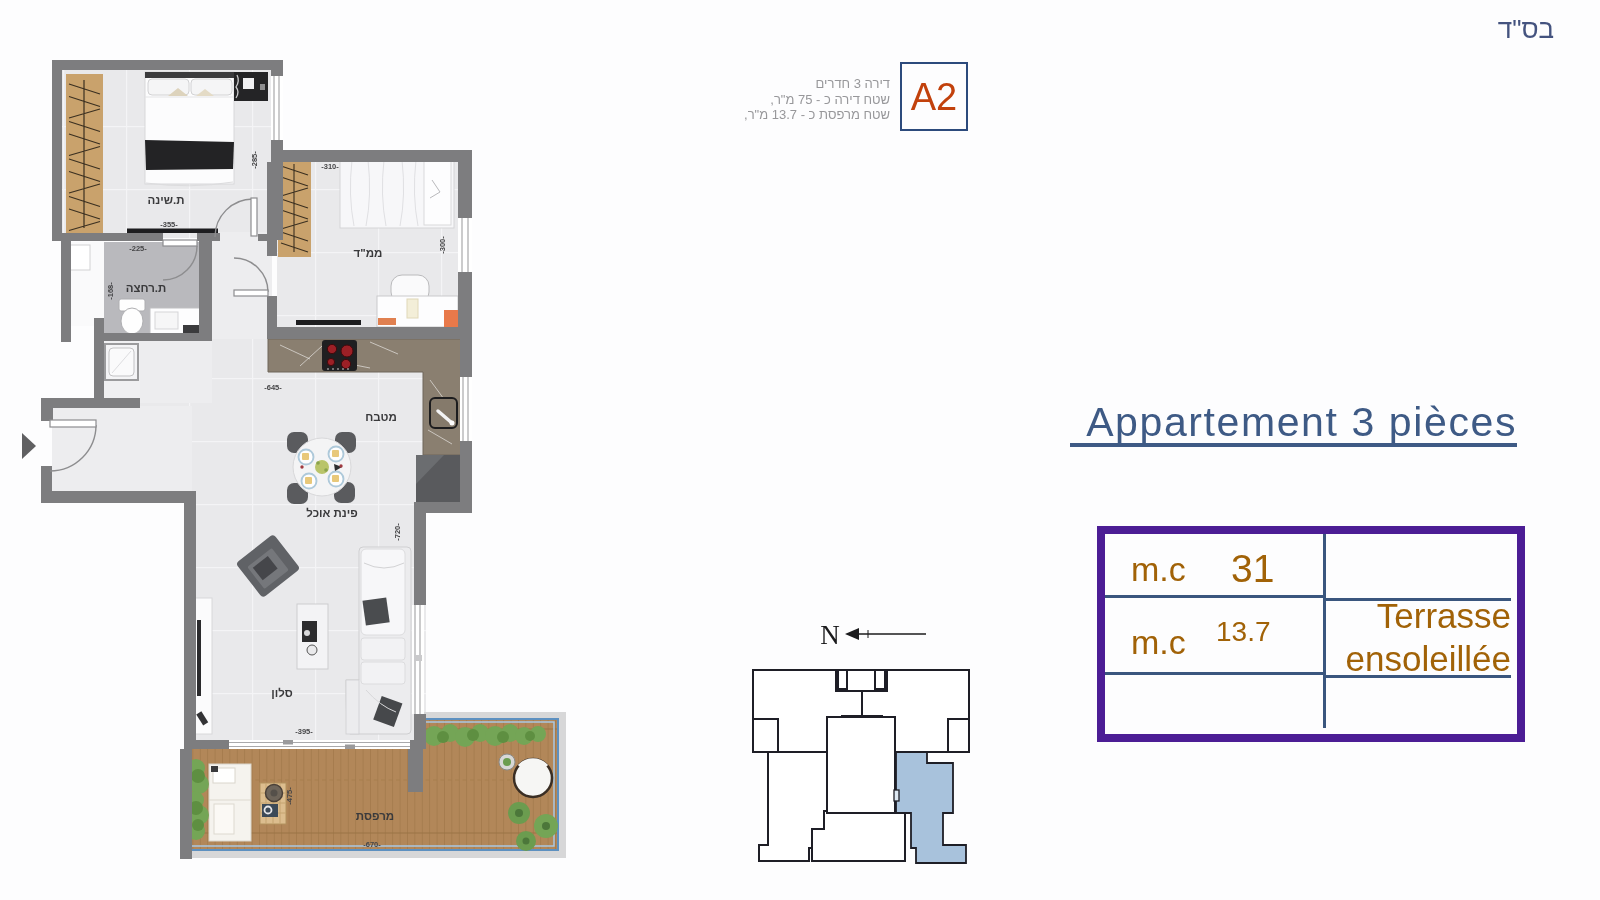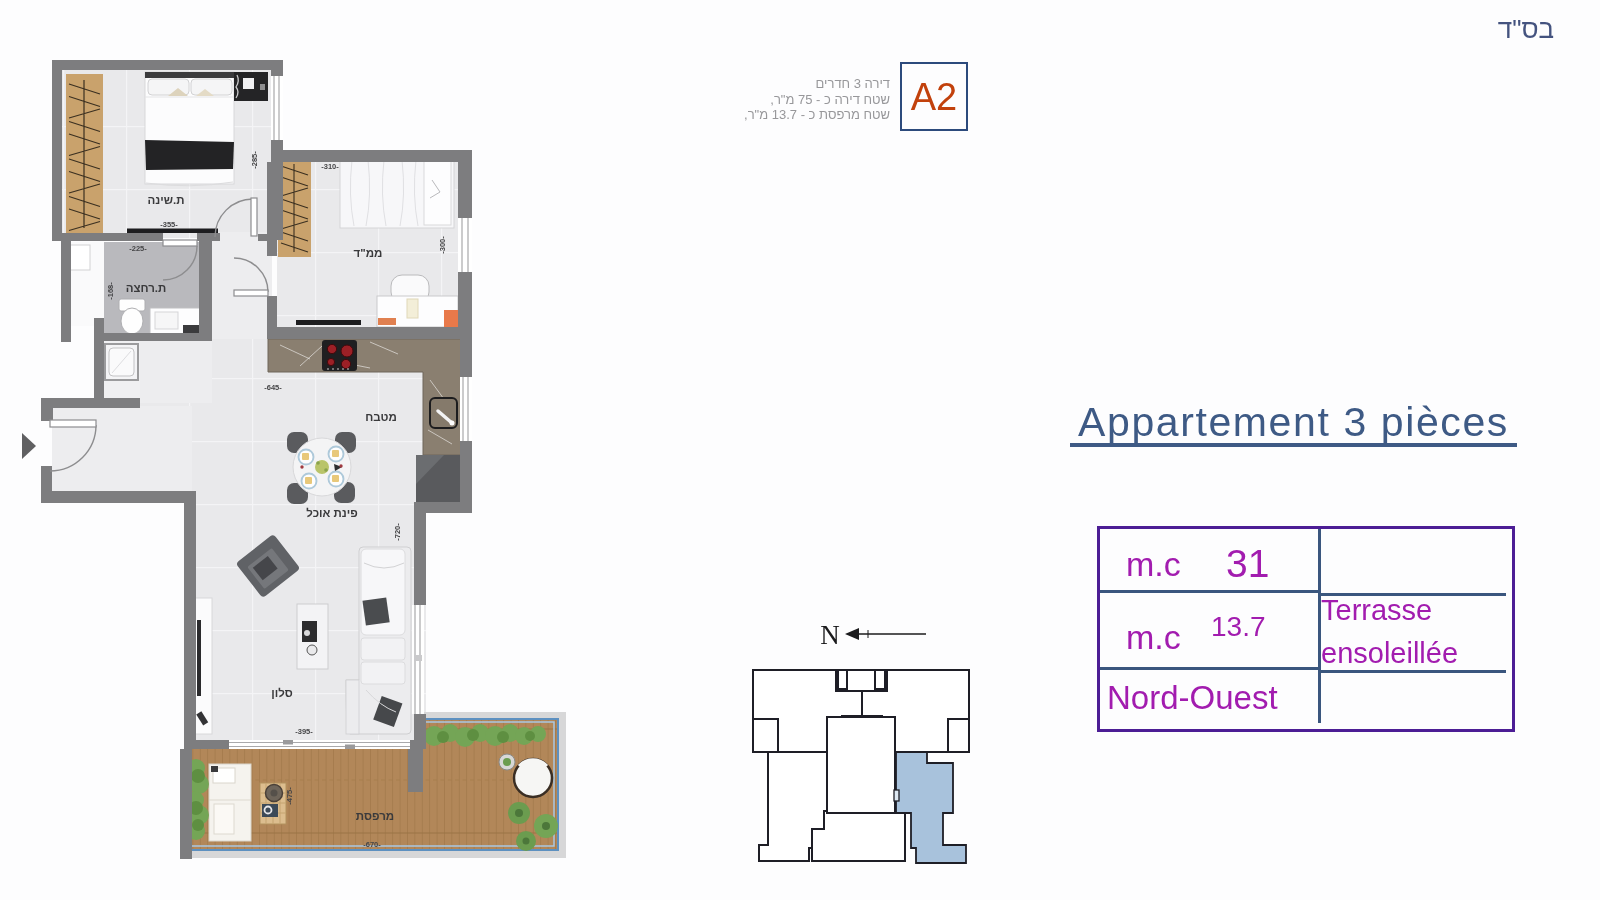--- a/index.html
+++ b/index.html
@@ -449,36 +449,35 @@
 <rect x="894" y="790" width="5" height="11" fill="#dde8f2" stroke="#1e1e26" stroke-width="1.3"></rect>
 </g>
 </svg>
 
 <div class="abs" style="left:1430px;top:14px;width:124px;text-align:right;font-size:26px;color:#44537f;">בס"ד</div>
 
 <div class="abs" dir="rtl" style="left:690px;top:76px;width:200px;font-size:13px;line-height:15.5px;color:#97979a;">דירה 3 חדרים<br>שטח דירה כ - 75 מ"ר,<br>שטח מרפסת כ - 13.7 מ"ר,</div>
 
 <div class="abs" style="left:900px;top:62px;width:64px;height:65px;border:2.5px solid #2c4a7c;color:#c2410c;font-size:38px;text-align:center;line-height:66px;">A2</div>
 
-<div class="abs" style="left:1070px;top:399px;width:447px;text-align:center;font-size:41px;letter-spacing:1.6px;color:#3e5a85;border-bottom:4px solid #3e5a85;padding-bottom:0px;height:44px;">Appartement 3 pièces</div>
-
-<div class="abs" style="left:1097px;top:526px;width:412px;height:200px;border:3px solid #4c1d95;color:#a21caf;">
+<div class="abs" style="left:1070px;top:399px;width:447px;text-align:right;font-size:41px;letter-spacing:1.6px;color:#3e5a85;border-bottom:4px solid #3e5a85;padding-bottom:0px;height:44px;">Appartement 3 pièces</div>
+
+<div class="abs" style="left:1097px;top:526px;width:412px;height:200px;border:8px solid #4c1d95;color:#a16207;">
 
   <div class="abs" style="left:218px;top:0;width:3px;height:194px;background:#3a567e;"></div>
 
   <div class="abs" style="left:0;top:61px;width:218px;height:3px;background:#3a567e;"></div>
 
   <div class="abs" style="left:0;top:138px;width:218px;height:3px;background:#3a567e;"></div>
 
   <div class="abs" style="left:221px;top:64px;width:185px;height:3px;background:#3a567e;"></div>
 
   <div class="abs" style="left:221px;top:141px;width:185px;height:3px;background:#3a567e;"></div>
 
   <span class="abs" style="left:26px;top:16px;font-size:34px;">m.c</span>
   <span class="abs" style="left:126px;top:13px;font-size:39px;">31</span>
 
   <span class="abs" style="left:26px;top:89px;font-size:34px;">m.c</span>
   <span class="abs" style="left:111px;top:82px;font-size:28px;">13.7</span>
 
-  <div class="abs" style="left:221px;top:60px;width:185px;text-align:left;font-size:29px;line-height:43px;">Terrasse<br>ensoleillée</div>
-
-  <span class="abs" style="left:7px;top:150px;font-size:33px;">Nord-Ouest</span>
+  <div class="abs" style="left:221px;top:60px;width:185px;text-align:right;font-size:35px;line-height:43px;">Terrasse<br>ensoleillée</div>
+
 </div>
 
 </body></html>

